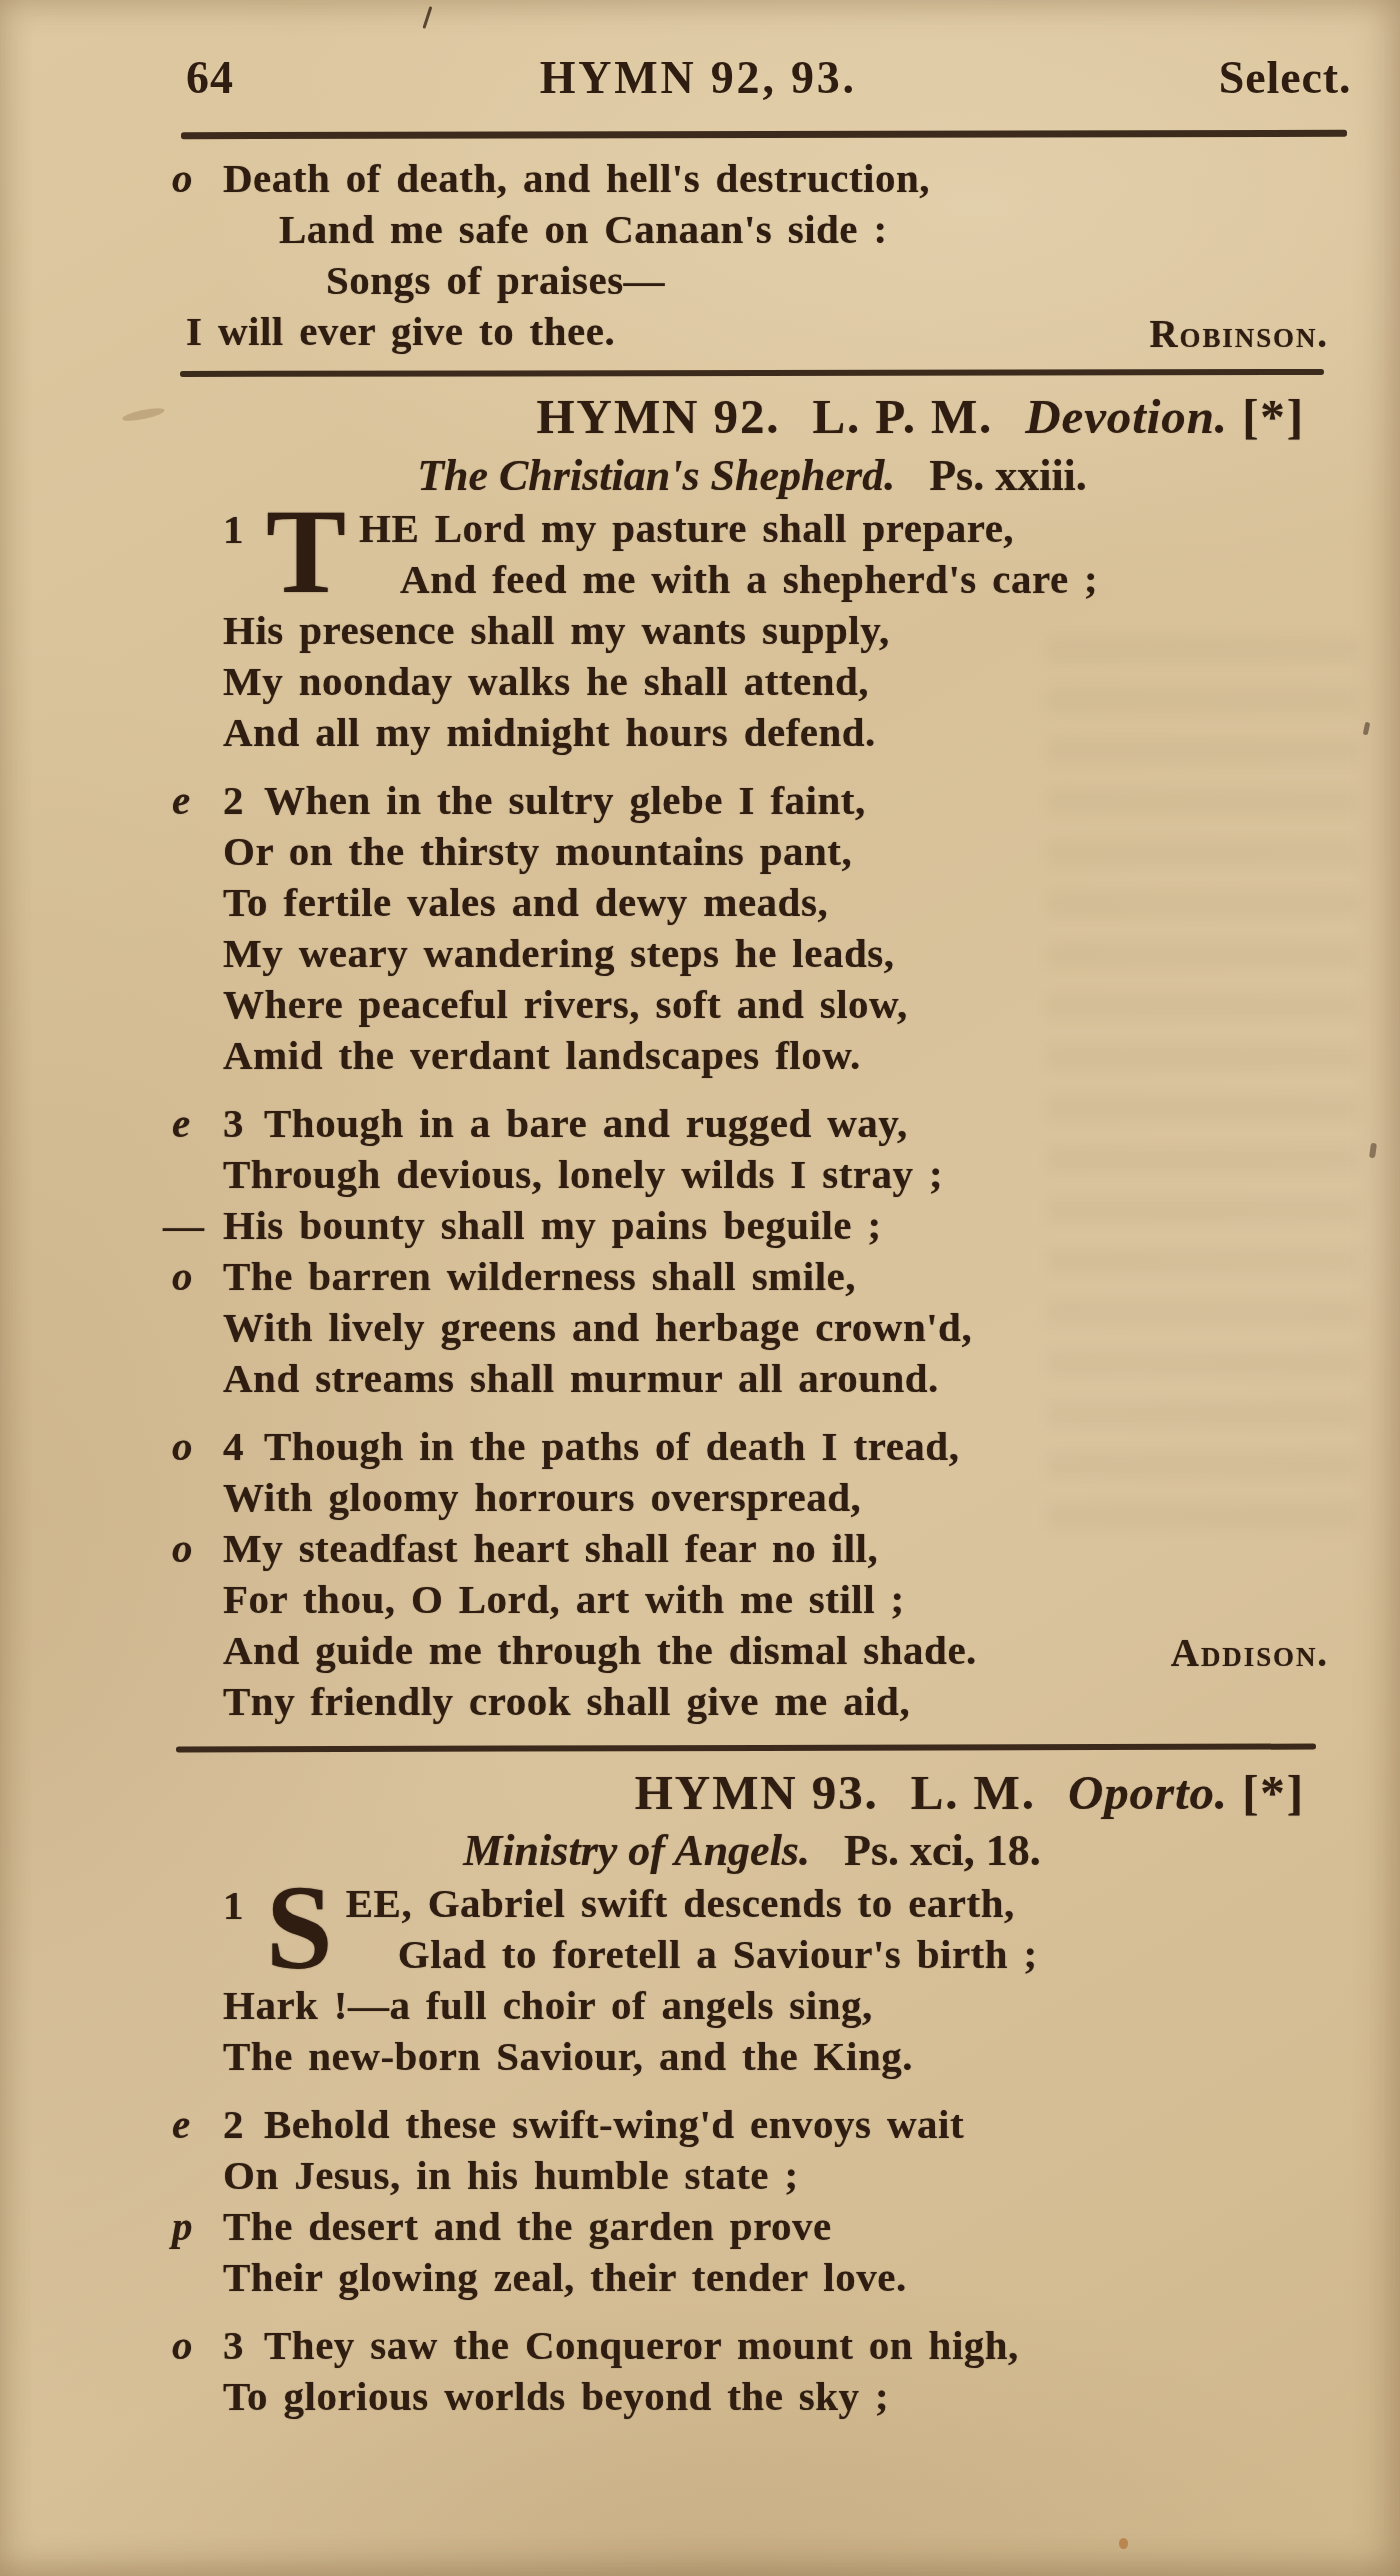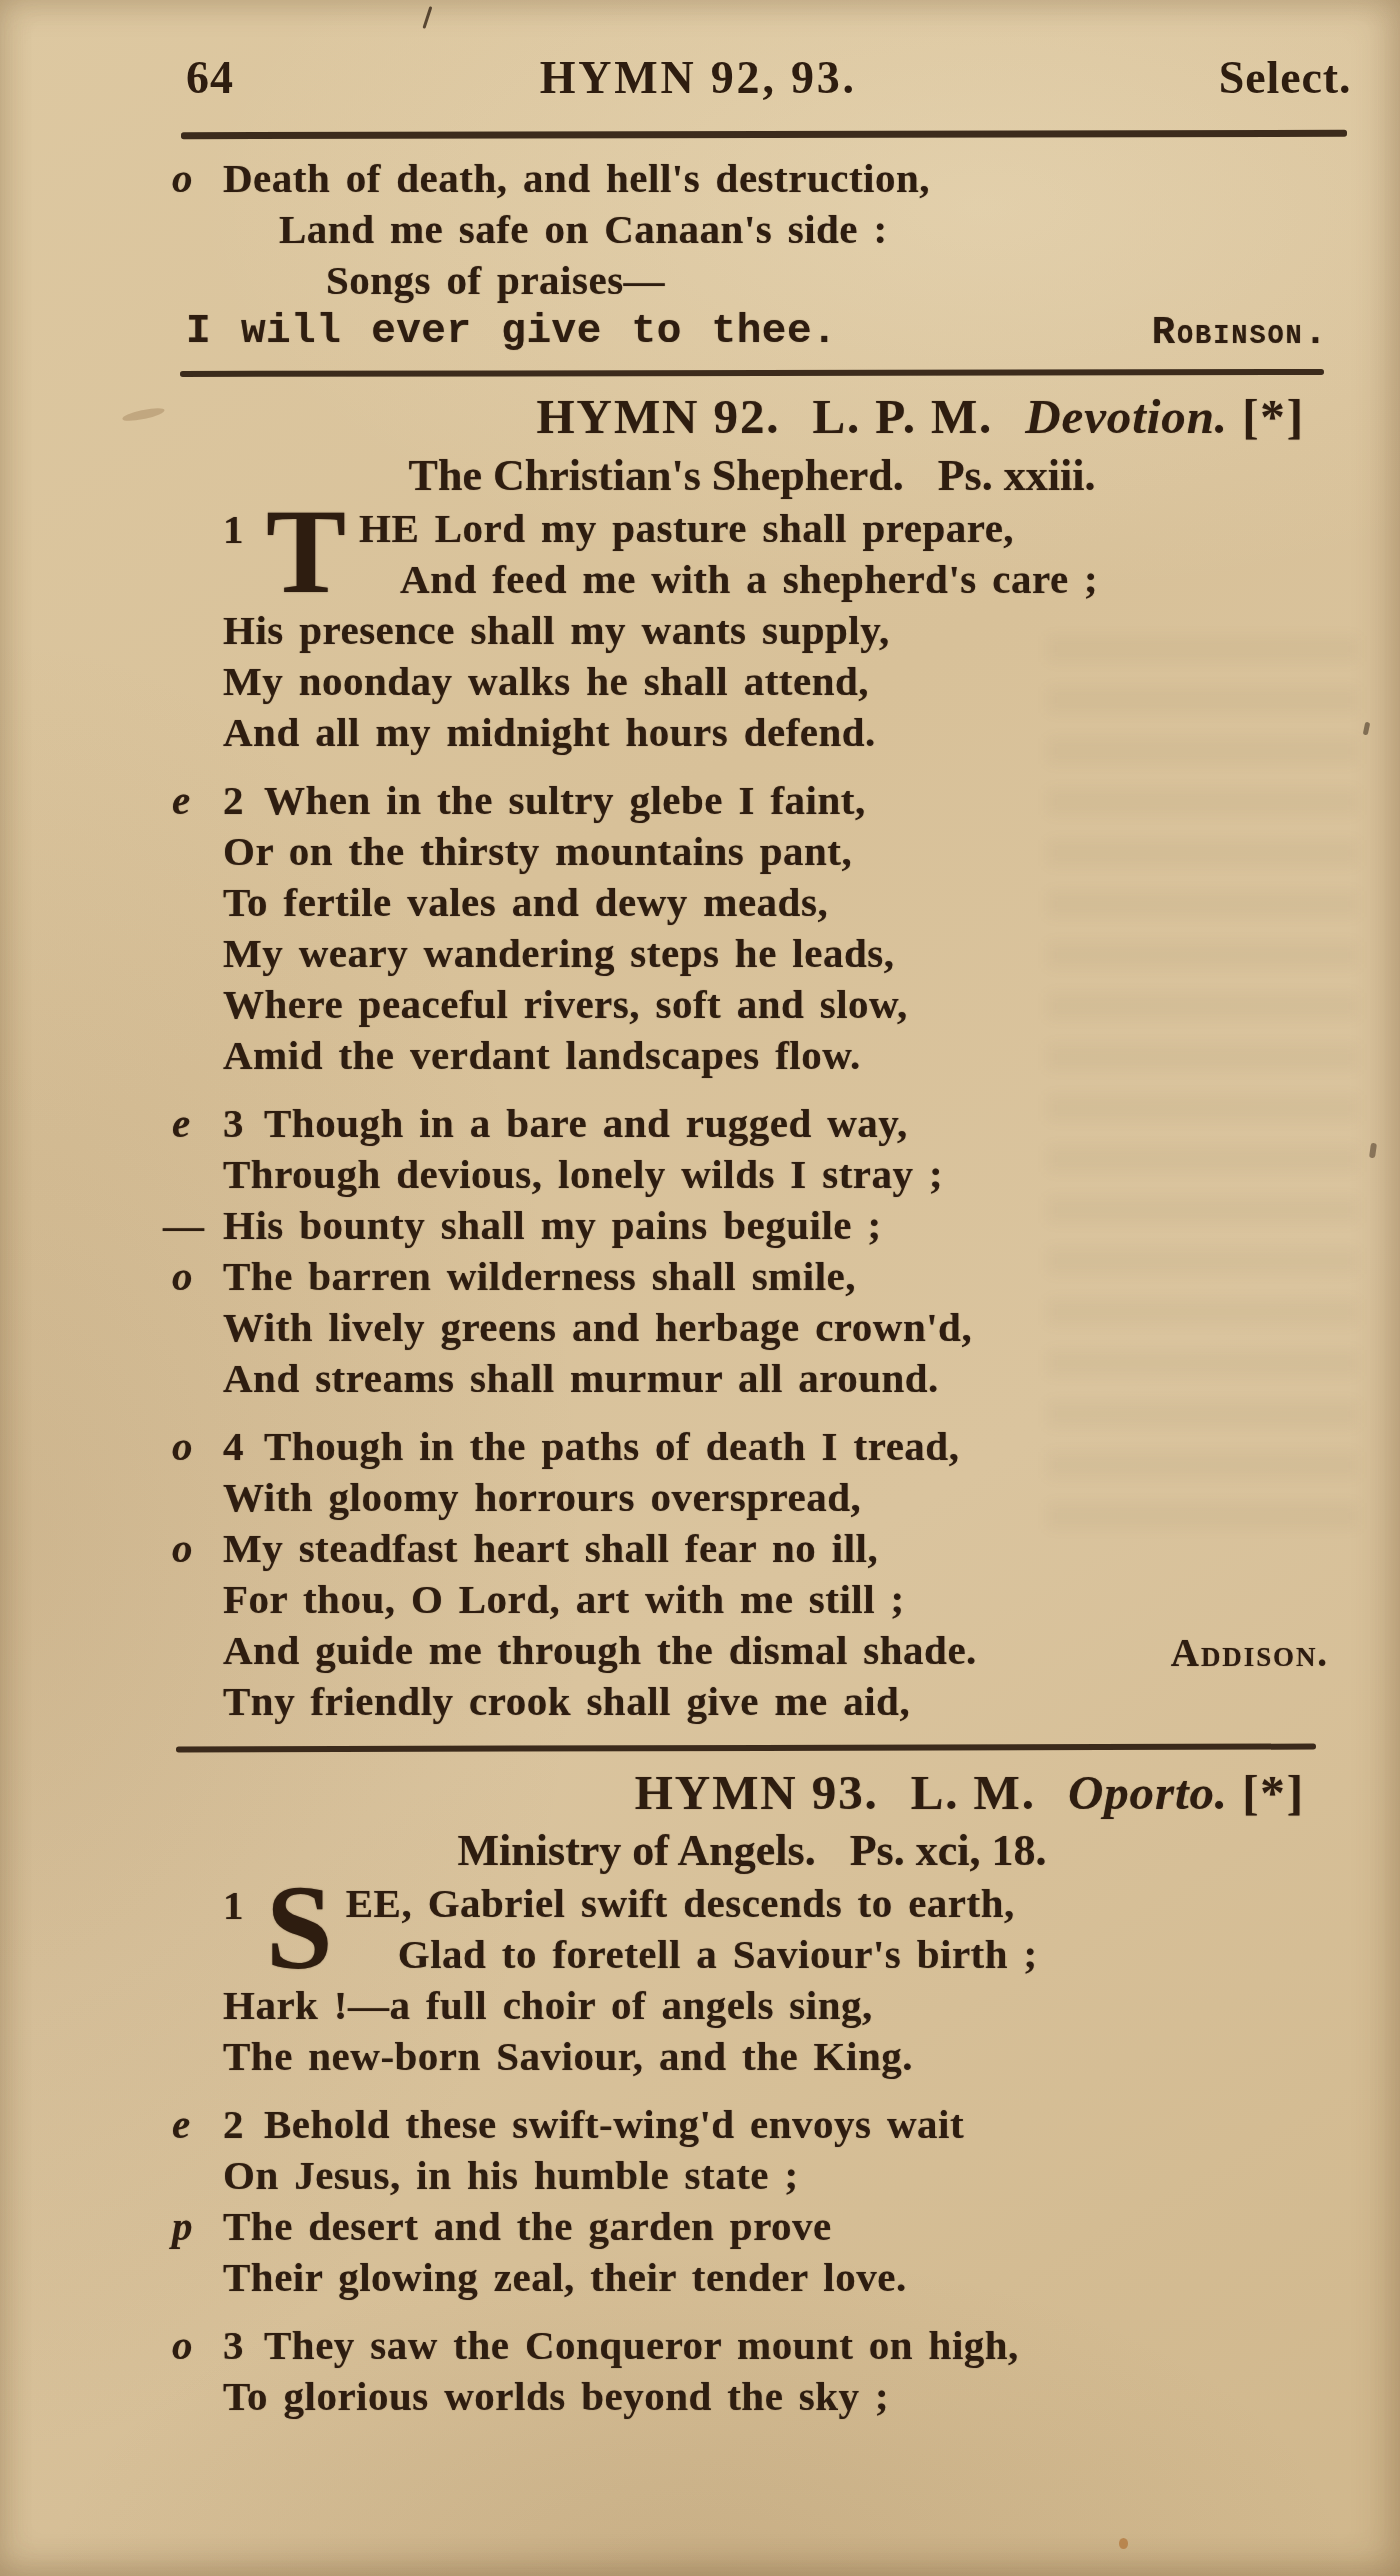--- a/index.html
+++ b/index.html
@@ -56,21 +56,21 @@
     letter-spacing:1.9px;white-space:nowrap;
     text-shadow:0 0 1.1px rgba(46,29,16,.5);
   }
   .hymn-heading .sep{display:inline-block;width:32px;}
   .hymn-heading .tune{font-style:italic;letter-spacing:0.9px;}
   .hymn-subtitle{
     margin-top:5.6px;font-size:44px;line-height:51px;
     text-align:center;position:relative;left:-24px;
     white-space:nowrap;text-shadow:0 0 1.1px rgba(46,29,16,.5);
   }
-  .hymn-subtitle .theme{}
+  .hymn-subtitle .theme{font-style:italic;}
   .hymn-subtitle .scripture{margin-left:34px;font-style:normal;}
   .verses{margin-top:1.9px;}
   .verse + .verse{margin-top:17px;}
   .dc-row{display:flex;align-items:flex-start;}
   .dc-num{min-width:43px;margin-right:0;font-size:41px;line-height:51px;padding-top:1.9px;
     text-shadow:0 0 1.1px rgba(46,29,16,.55);}
   .dropcap{
     font-size:120px;line-height:92px;margin:3.7px 13px 0 0;
     text-shadow:0 0 1.4px rgba(46,29,16,.6);
   }
@@ -100,21 +100,21 @@
       <span>Select.</span>
     </div>
 
     <div class="rule rule-1"></div>
 
     <section class="stanza-block">
       <div class="verses">
           <div class="line"><span class="marker">o</span><span class="ltext">Death of death, and hell's destruction,</span></div>
           <div class="line" style="margin-left: 56px;"><span class="ltext">Land me safe on Canaan's side :</span></div>
           <div class="line" style="margin-left: 103px;"><span class="ltext">Songs of praises—</span></div>
-          <div class="line" style="margin-left: -37px; font-family: Liberation Mono, monospace;"><span class="ltext">I will ever give to thee.</span><span class="attr">Robinson.</span></div>
+          <div class="line" style="margin-left: -37px;"><span class="ltext">I will ever give to thee.</span><span class="attr">Robinson.</span></div>
         </div>
     </section>
 
     <div class="rule rule-2"></div>
 
     <section class="hymn">
       <div class="hymn-heading">
         <span>HYMN 92.</span><span class="sep"></span><span>L. P. M.</span><span class="sep"></span><span class="tune">Devotion.</span> <span>[*]</span>
       </div>
       <div class="hymn-subtitle">

